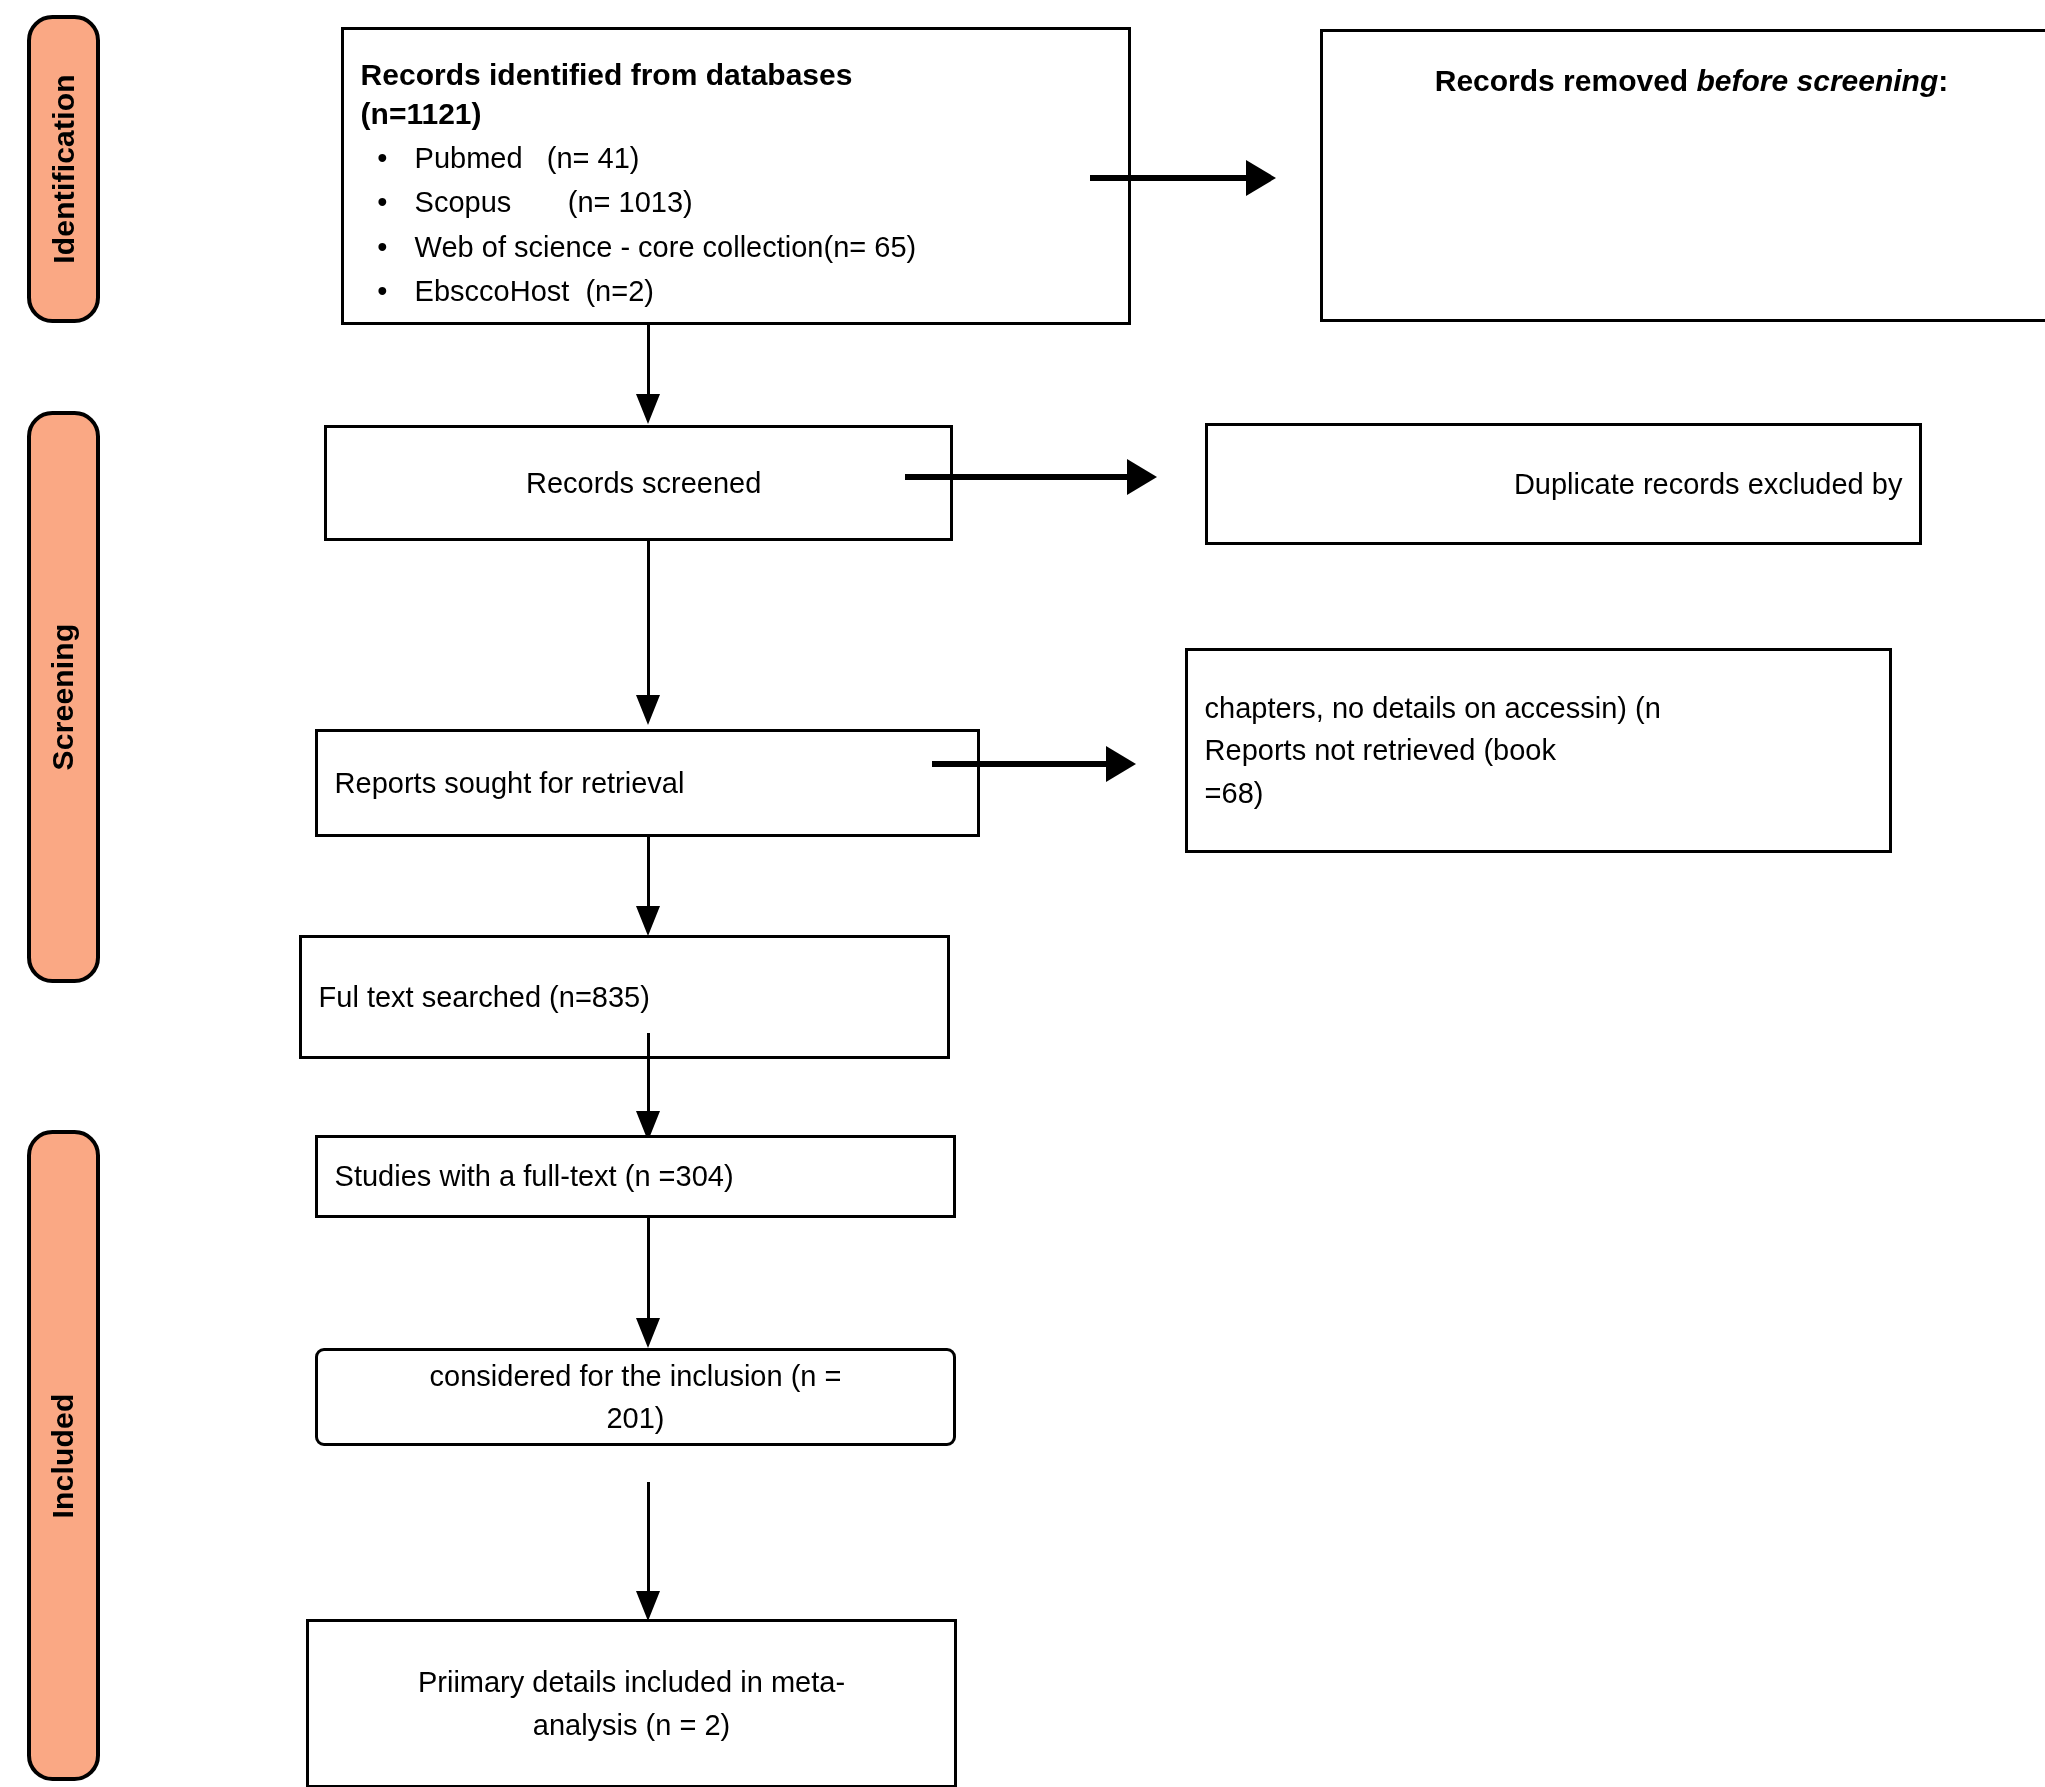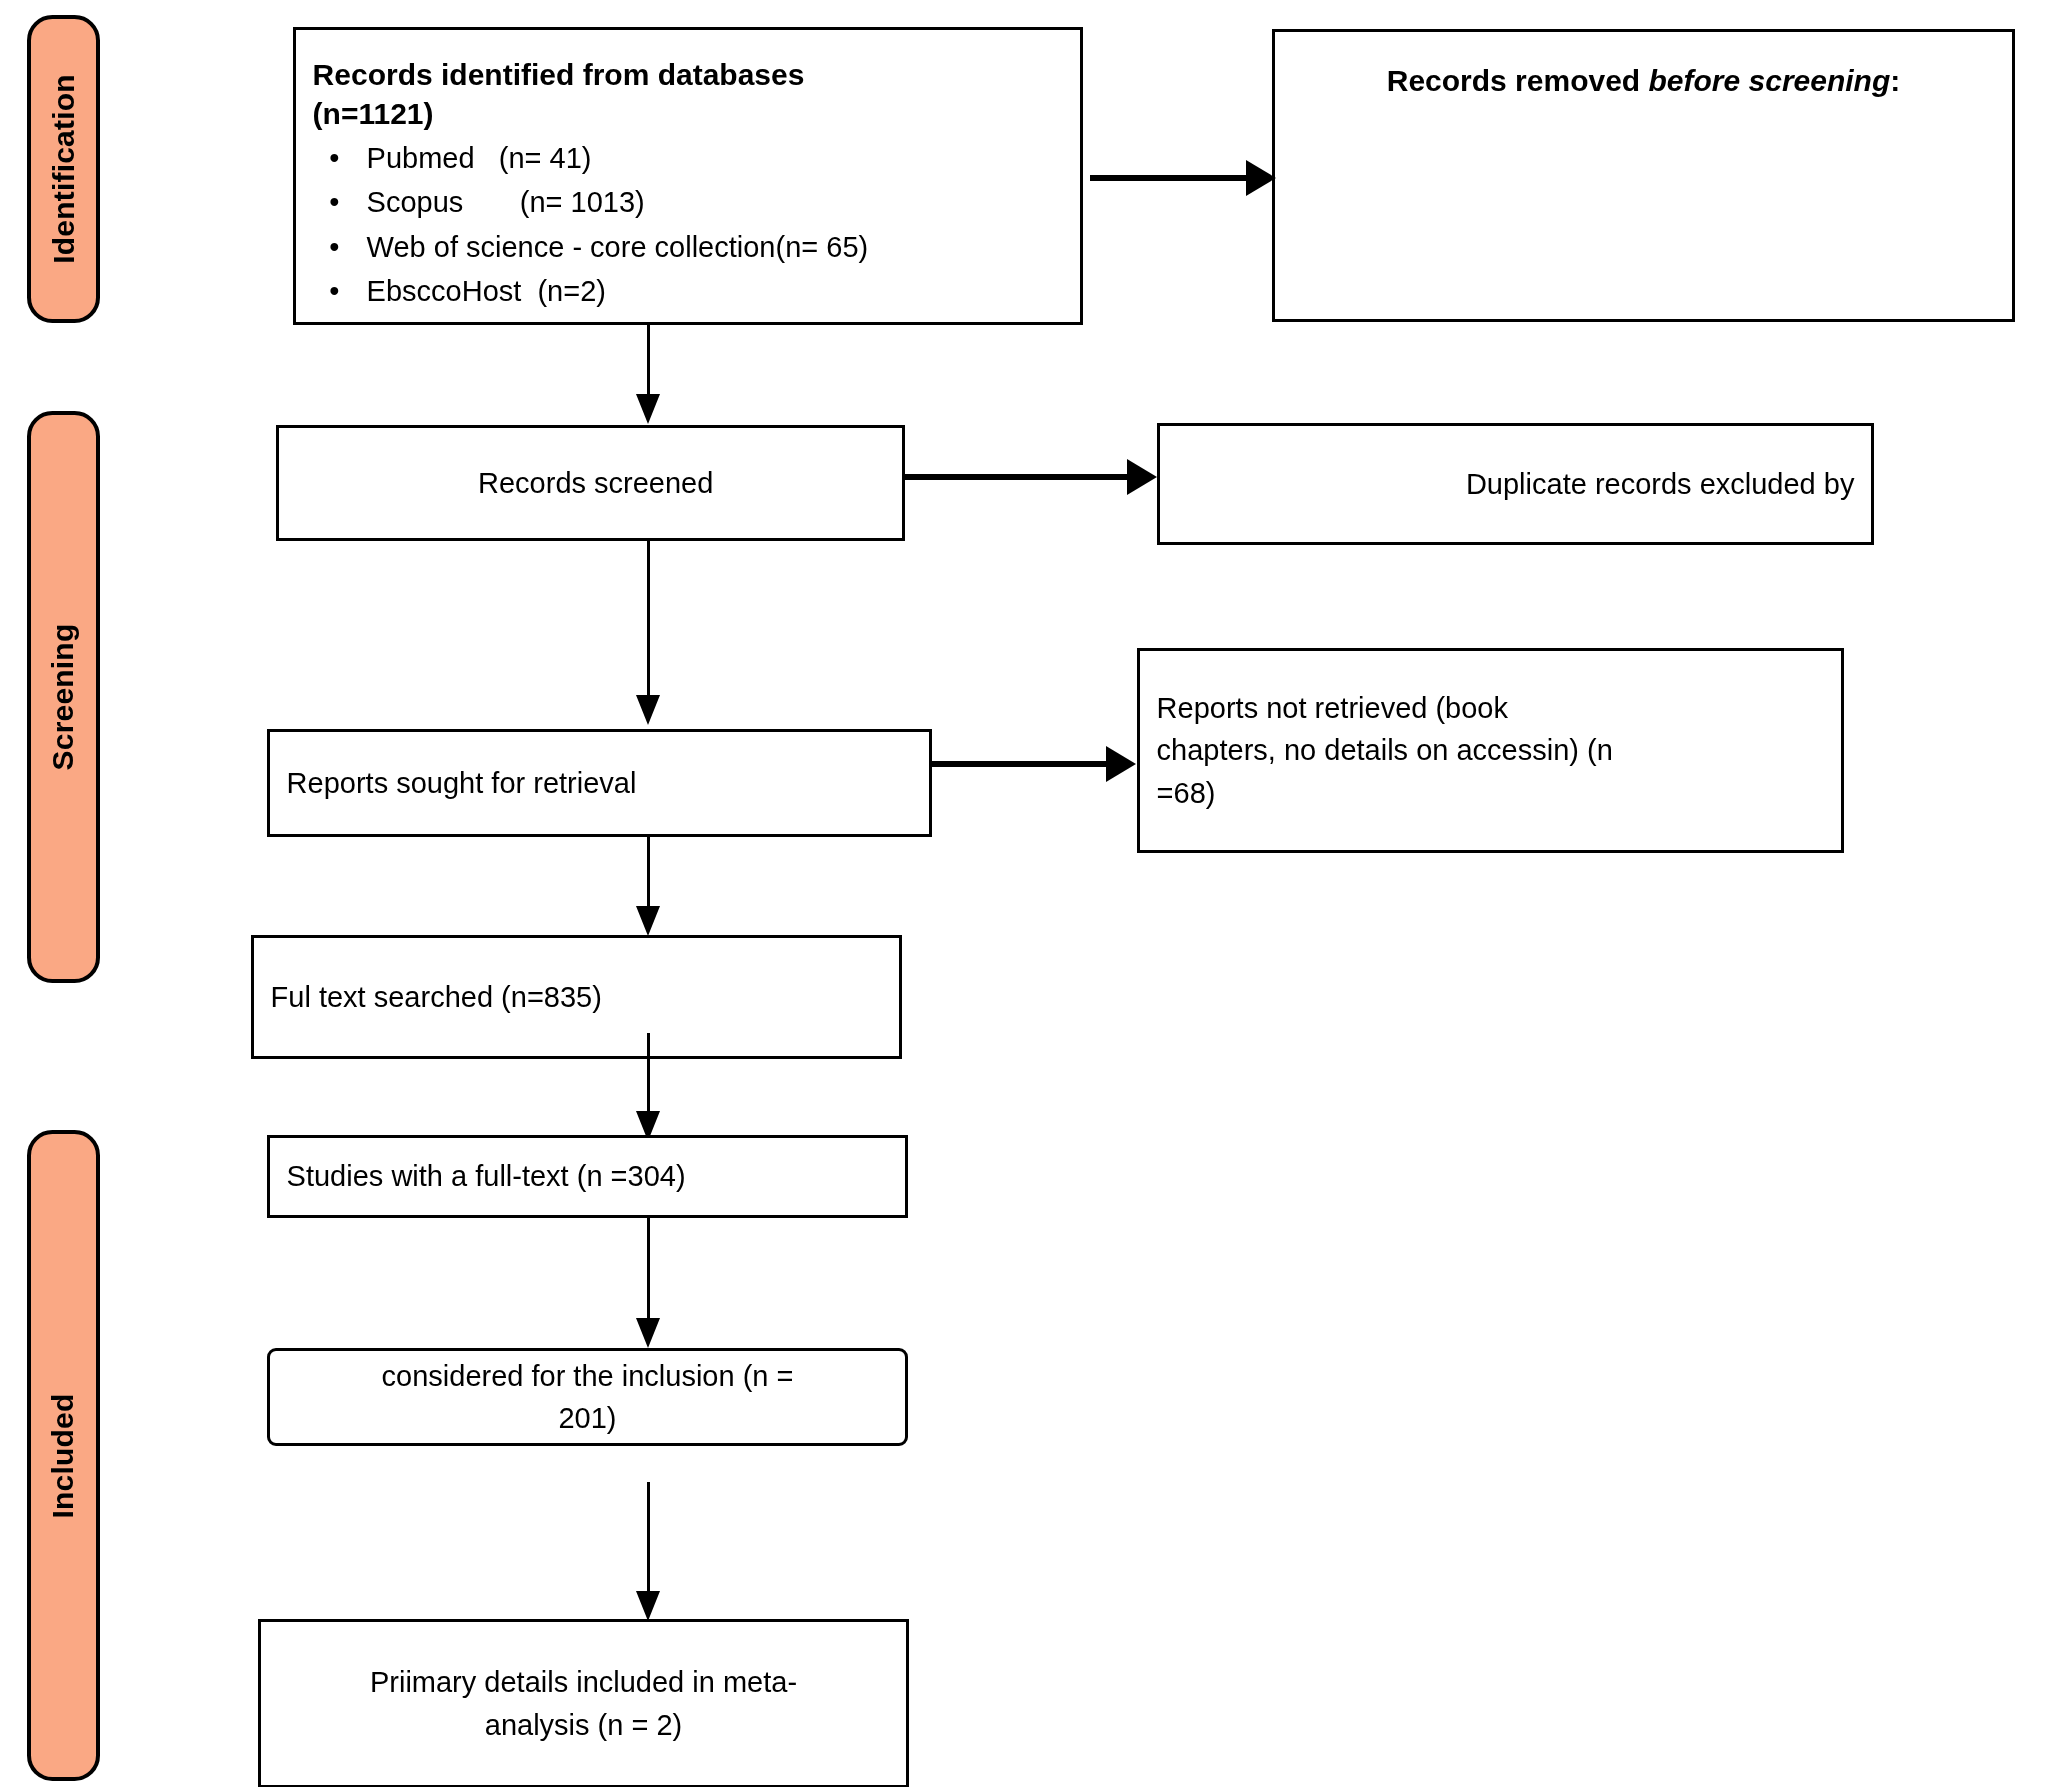--- a/index.html
+++ b/index.html
@@ -45,20 +45,21 @@
     box-sizing: border-box;
     display: flex;
     flex-direction: column;
     justify-content: center;
     font-size: 29px;
     line-height: 1.45;
     color: #000000;
   }
   .flow-box.pad {
     padding: 8.8px 16.6px;
+    margin-left: 48px;
   }
   .flow-box.center-text { text-align: center; align-items: center; gap: 41px; }
   .flow-box.left-text   { text-align: left;   align-items: flex-start; }
 
   .box-title {
     font-weight: 700;
     font-size: 30px;
     line-height: 1.3;
   }
   .box-title .ital { font-style: italic; }
@@ -165,22 +166,22 @@
 
   <div class="vline" style="left:647px; top:540px; width:2.9px; height:157px;"></div>
   <div class="arrow-down" style="left:636px; top:695px;"></div>
 
   <div class="flow-box pad left-text" style="left:267px; top:729px; width:665px; height:108px; justify-content:center;">
     <span>Reports sought for retrieval</span>
   </div>
 
   <div class="flow-box pad left-text" style="left:1137px; top:648px; width:707px; height:205px;">
     <div>
+      <span class="line">chapters, no details on accessin) (n</span>
       <span class="line">Reports not retrieved (book</span>
-      <span class="line">chapters, no details on accessin) (n</span>
       <span class="line">=68)</span>
     </div>
   </div>
 
   <div class="hline" style="left:932px; top:761px; width:179px;"></div>
   <div class="arrow-right" style="left:1106px; top:746px;"></div>
 
   <div class="vline" style="left:647px; top:836px; width:2.9px; height:73px;"></div>
   <div class="arrow-down" style="left:636px; top:906px;"></div>
 

